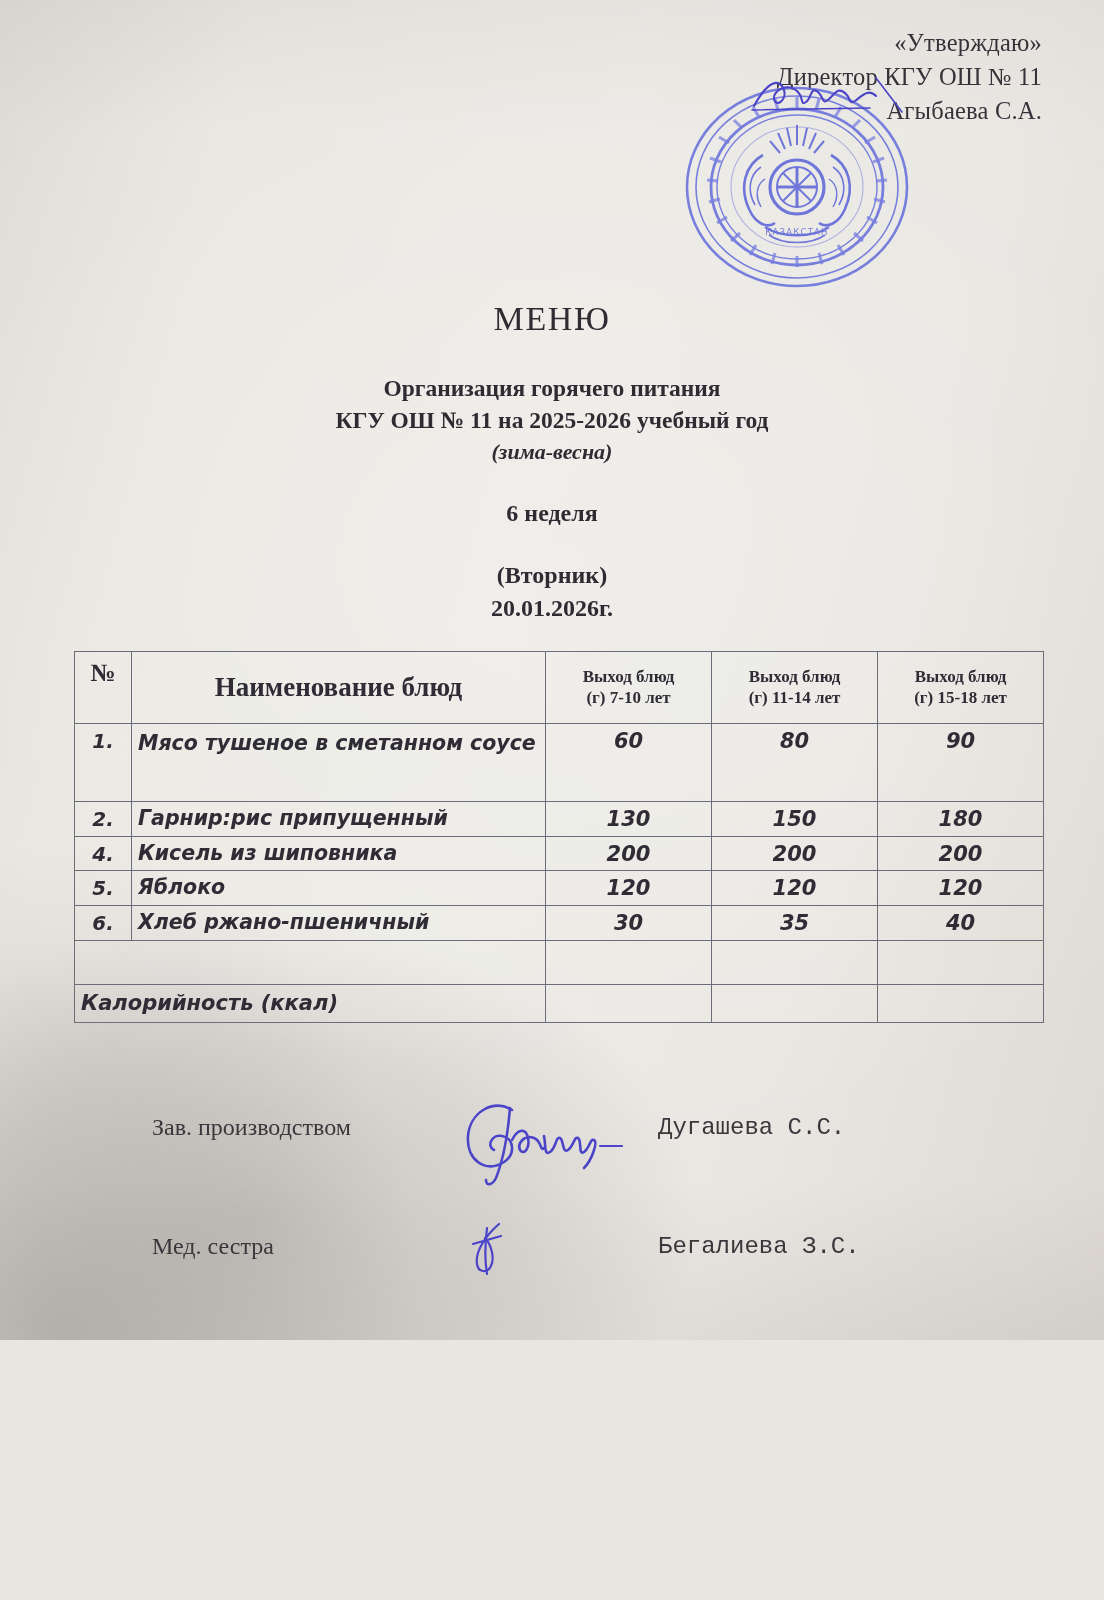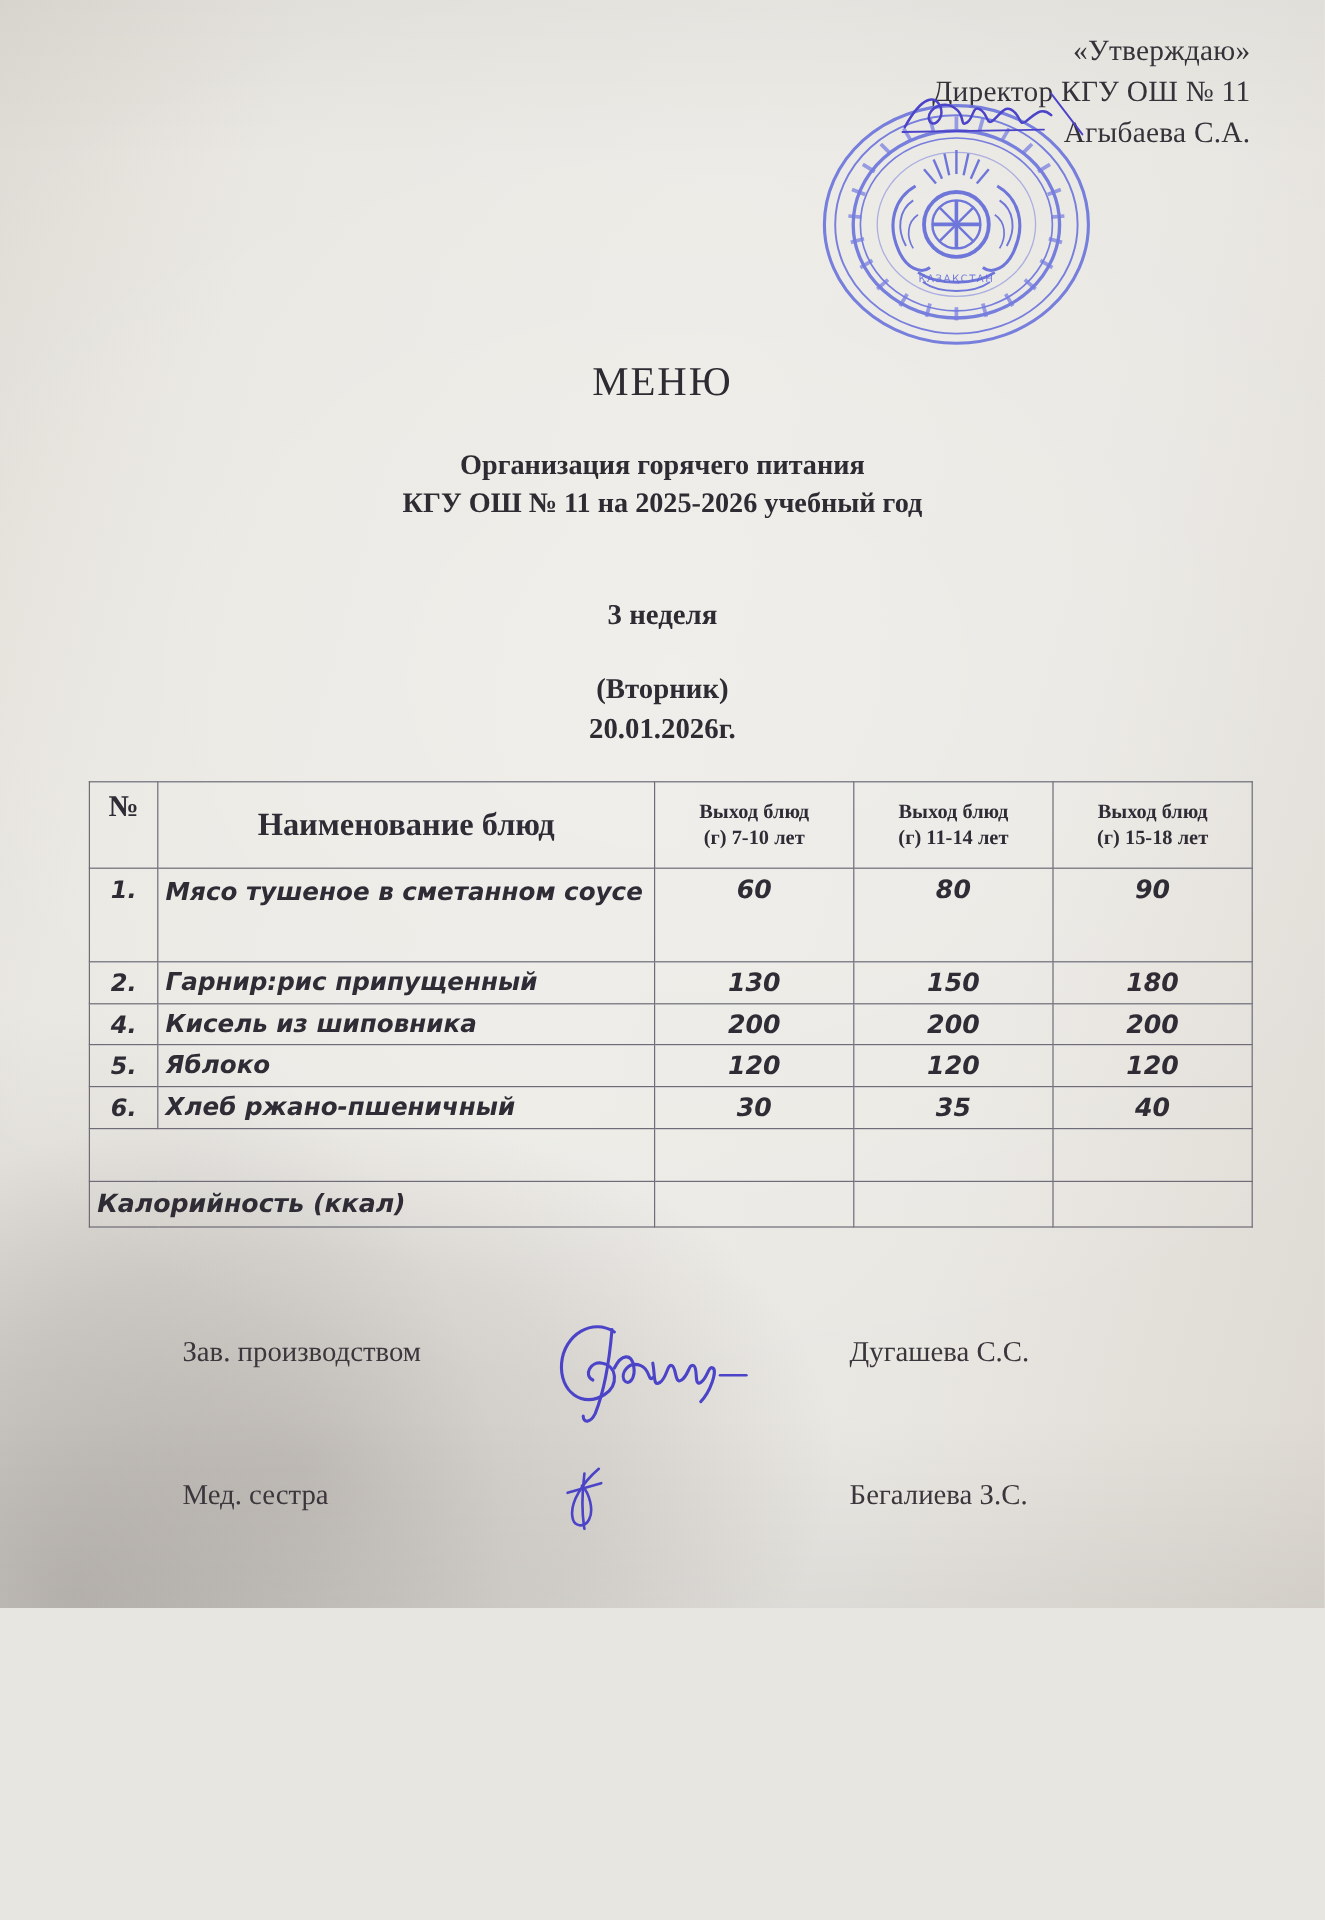--- a/index.html
+++ b/index.html
@@ -170,22 +170,23 @@
     font-size: 24px;
     color: #3a363c;
   }
   .sig-role {
     position: absolute;
     left: 152px;
     white-space: nowrap;
   }
   .sig-name {
     position: absolute;
-    left: 708px;
+    left: 658px;
     white-space: nowrap;
+    font-family: Liberation Mono, monospace;
   }
   #sig-prod { top: 1114px; }
   #sig-nurse { top: 1233px; }
 
   #sign-prod-ink {
     position: absolute;
     left: 452px; top: 1088px;
     width: 190px; height: 100px;
   }
   #sign-nurse-ink {
@@ -292,23 +293,24 @@
         <path d="M2 38 L 120 36" stroke-width="1.5"></path>
         <path d="M126 6 L 152 40" stroke-width="1.6"></path>
       </g>
     </svg>
 
     <div id="menu-title" class="ctr">МЕНЮ</div>
 
     <div id="org-block" class="ctr">
       <div>Организация горячего питания</div>
       <div>КГУ ОШ № 11 на 2025-2026 учебный год</div>
-    </div>
-
-    <div id="week" class="ctr">3 неделя</div>
+      <div class="season">(зима-весна)</div>
+    </div>
+
+    <div id="week" class="ctr">6 неделя</div>
 
     <div id="daydate" class="ctr">
       <div>(Вторник)</div>
       <div>20.01.2026г.</div>
     </div>
 
     <div id="menu-table-wrap">
       <table class="menu">
         <colgroup>
           <col class="c-num">

